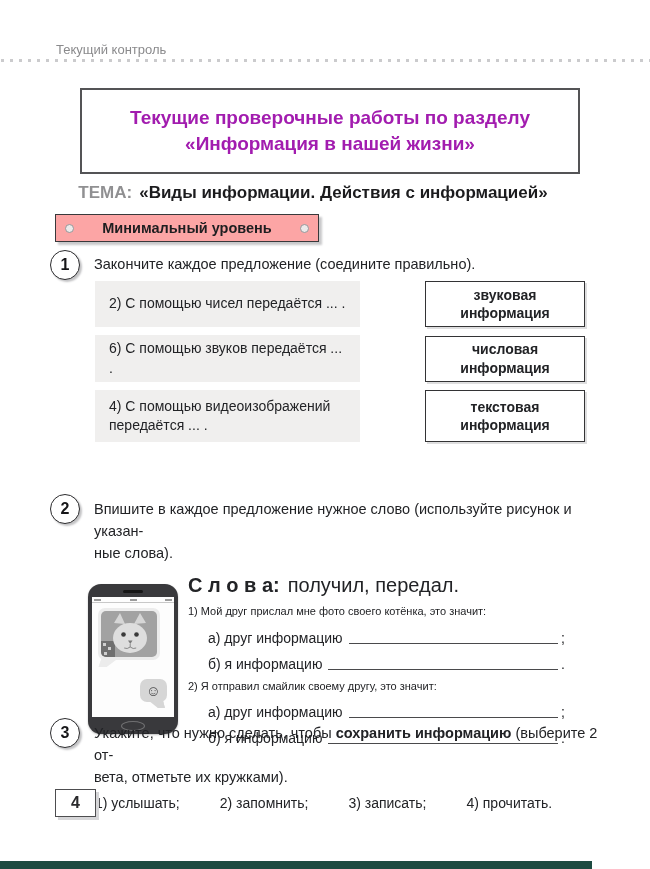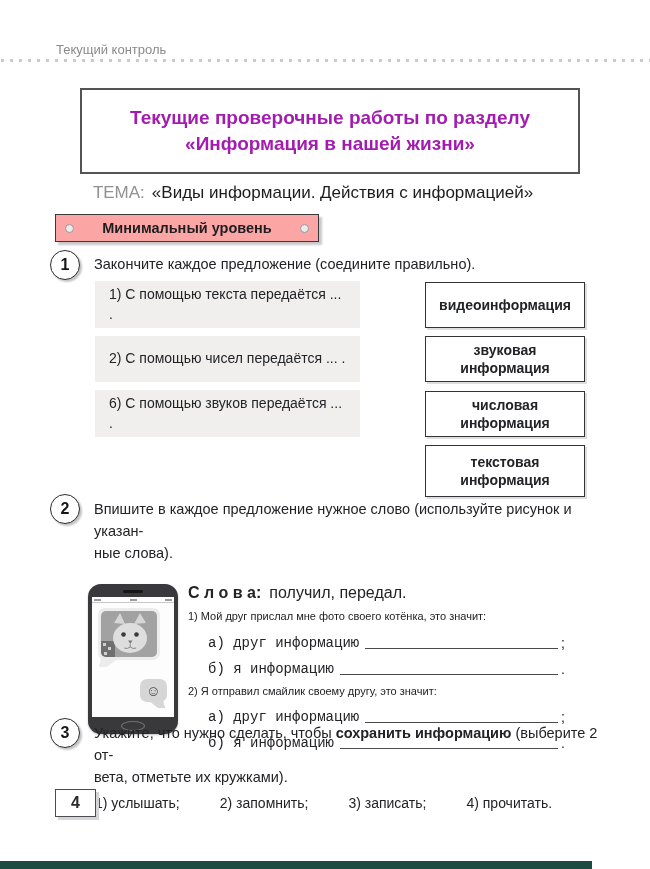--- a/index.html
+++ b/index.html
@@ -15,21 +15,21 @@
     background-image:radial-gradient(circle at 2.5px 2.5px, #cbcbcd 1.7px, transparent 1.9px);
     background-size:9px 5px; background-repeat:repeat-x;
   }
   
   .title-box {
     position:absolute; left:80px; top:88px; width:500px;
     border:2px solid #545456; padding:15px 14px; text-align:center;
     font-weight:bold; font-size:19px; line-height:1.38; color:#a21caf; background:#fff;
   }
   
-  .tema { position:absolute; top:183px; left:0; width:626px; text-align:center; font-weight:normal; font-size:17px; color:#1c1c1e; }
+  .tema { position:absolute; top:183px; left:0; width:626px; text-align:center; font-weight:bold; font-size:17px; color:#1c1c1e; }
   .tema-label { color:#909092; margin-right:7px; }
   
   .level-box {
     position:absolute; left:55px; top:214px; width:264px; height:28px;
     background:#fca5a5; border:1.6px solid #39393b; box-shadow:3px 3px 2px #c9c9cb;
     display:flex; align-items:center; padding:0 9px;
   }
   .hole { width:9px; height:9px; border-radius:50%; border:1.6px solid #97979a; background:#eceaea; flex:0 0 auto; }
   .level-text { flex:1; text-align:center; font-weight:bold; font-size:14.5px; color:#1e1e20; }
   
@@ -71,25 +71,25 @@
   .cat-bubble { position:absolute; top:11px; left:6px; width:62px; height:52px; background:#ececec; border-radius:7px; }
   .cat-bubble:after { content:""; position:absolute; left:2px; bottom:-7px; border:8px solid transparent; border-top-color:#ececec; border-left-color:#ececec; transform:skewX(-18deg); border-bottom:0; }
   .cat-bubble svg { position:absolute; left:3px; top:3px; border-radius:5px; }
   .smiley-bubble {
     position:absolute; right:7px; top:82px; width:27px; height:23px; background:#d6d6d6; border-radius:7px;
     display:flex; align-items:center; justify-content:center; font-size:15px; line-height:1; color:#4b4b4d;
   }
   .smiley-bubble:after { content:""; position:absolute; right:3px; bottom:-6px; border:7px solid transparent; border-top-color:#d6d6d6; border-right-color:#d6d6d6; transform:skewX(14deg); border-bottom:0; }
   .home-btn { position:absolute; bottom:3px; left:50%; transform:translateX(-50%); width:24px; height:10px; border:1.5px solid #707072; border-radius:50%; }
   .ex2-content { flex:1; font-size:14px; }
-  .words-line { margin-top:16px; font-size:16px; }
+  .words-line { margin-top:6px; font-size:20px; }
   .words-label { font-weight:bold; margin-right:8px; }
   .q-line { margin-top:7px; font-size:11px; line-height:1.4; }
   .answer-row { display:flex; align-items:flex-end; width:377px; padding-left:20px; margin-top:7px; height:19px; font-size:14px; }
-  .answer-row .lbl { flex:0 0 auto;font-family:Liberation Mono, monospace; }
+  .answer-row .lbl { flex:0 0 auto; }
   .blank { flex:1 1 auto; border-bottom:1.2px solid #4a4a4c; margin:0 3px 2px 6px; height:14px; }
   .punct { flex:0 0 auto; }
   
   .ex3-block { position:absolute; left:50px; top:718px; width:570px; }
   .options-row { display:flex; gap:40px; margin:7px 0 0 45px; font-size:14px; }
   
   .page-box {
     position:absolute; left:55px; top:789px; width:41px; height:28px;
     border:1.5px solid #4d4d4f; background:#fff; box-shadow:3px 3px 0 #d6d6d8;
     display:flex; align-items:center; justify-content:center; font-weight:bold; font-size:16px; color:#2a2a2c;
@@ -117,32 +117,29 @@
   <span class="hole"></span>
 </div>
 
 <div class="ex-head ex1-head">
   <div class="num-circle">1</div>
   <div class="ex-instr">Закончите каждое предложение (соедините правильно).</div>
 </div>
 
 <div class="match-grid">
   <div class="match-row">
-    <div class="match-left">1) С помощью текста передаётся ... .</div>
-    <div class="match-right">видеоинформация</div>
-  </div>
-  <div class="match-row">
     <div class="match-left">2) С помощью чисел передаётся ... .</div>
     <div class="match-right">звуковая информация</div>
   </div>
   <div class="match-row">
     <div class="match-left">6) С помощью звуков передаётся ... .</div>
     <div class="match-right">числовая информация</div>
   </div>
   <div class="match-row tall">
+    <div class="match-left">4) С помощью видеоизображений передаётся ... .</div>
     <div class="match-right">текстовая информация</div>
   </div>
 </div>
 
 <div class="ex2-block">
   <div class="ex-head">
     <div class="num-circle">2</div>
     <div class="ex-instr">
       <span class="line">Впишите в каждое предложение нужное слово (используйте рисунок и указан-</span>
       <span class="line">ные слова).</span>

